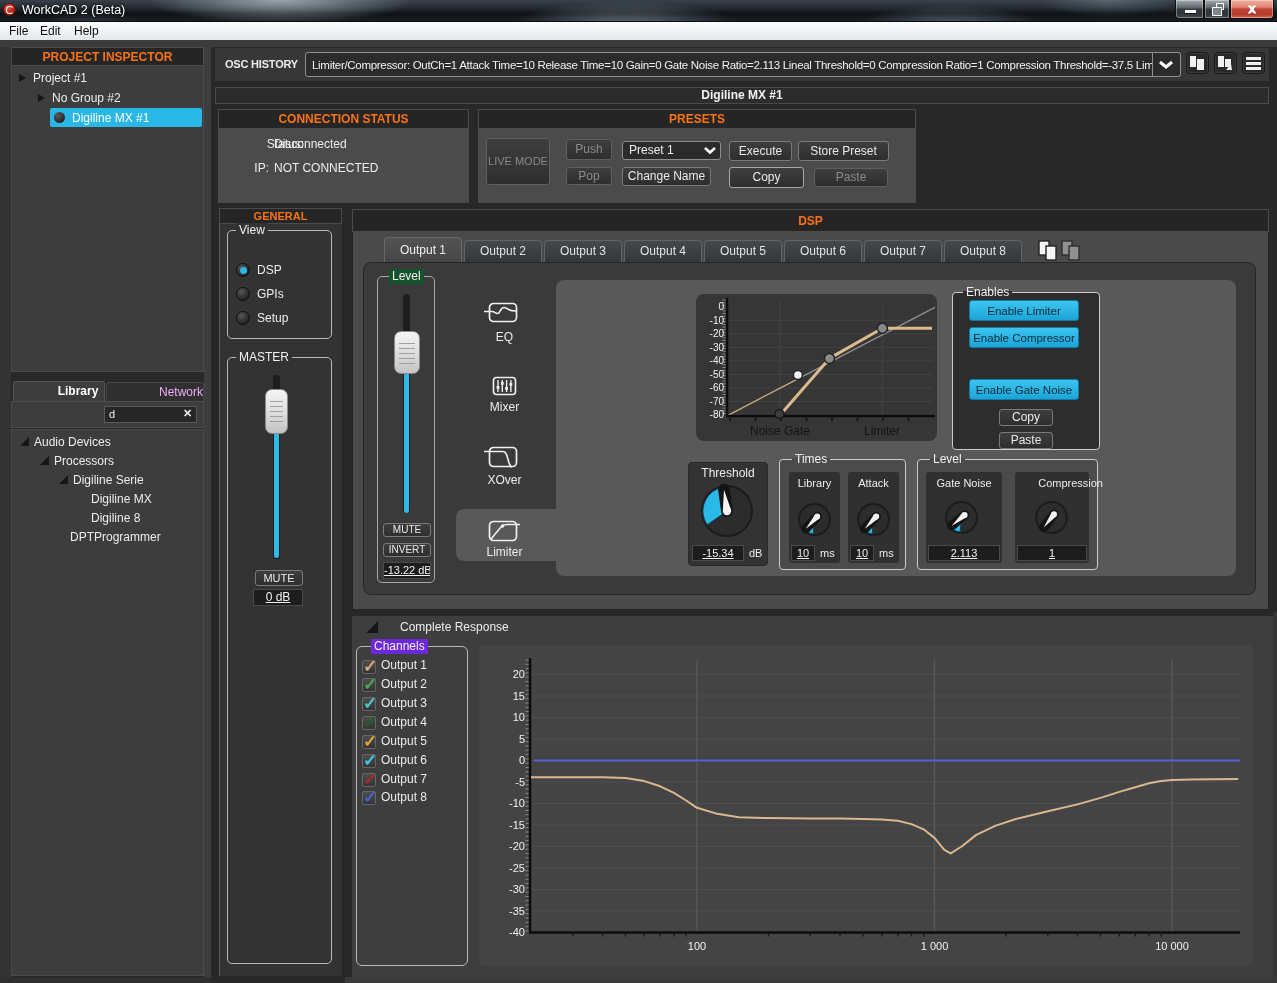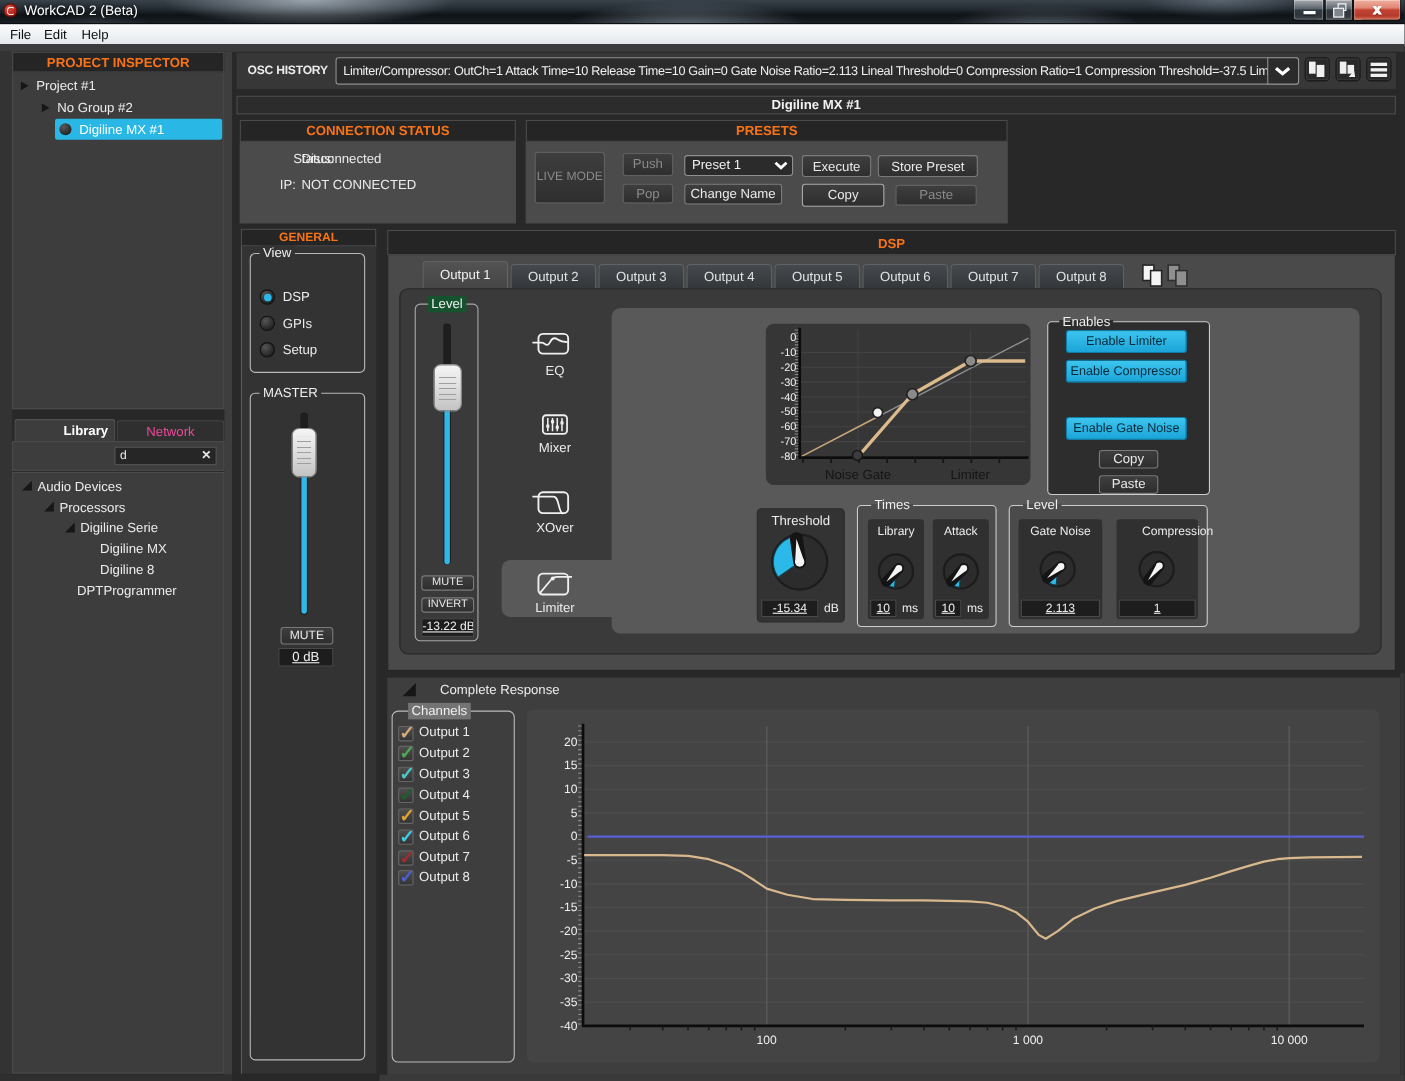--- a/index.html
+++ b/index.html
@@ -77,21 +77,21 @@
 <div class="panelbody" style="left:11px; top:66px; width:193px; height:306px;"></div>
 <div class="tri-r" style="left:19px; top:74px;"></div>
 <div class="trow" style="left:33px; top:71px;">Project #1</div>
 <div class="tri-r" style="left:38px; top:94px;"></div>
 <div class="trow" style="left:52px; top:91px;">No Group #2</div>
 <div class="abs" style="left:50px; top:108px; width:152px; height:19px; background:#29b7e6; border-radius:2px;"></div>
 <div class="abs" style="left:54px; top:112px; width:11px; height:11px; border-radius:50%; background:radial-gradient(circle at 35% 30%, #5a5a5a, #262626 70%);"></div>
 <div class="trow" style="left:72px; top:111px; color:#fff;">Digiline MX #1</div>
 
 <div class="abs" style="left:13px; top:381px; width:92px; height:20px; background:#3d3d3d; border:1px solid #555; border-bottom:none; border-radius:3px 3px 0 0; color:#fff; font-weight:bold; font-size:12px; text-align:center; line-height:19px;padding-left:38px;">Library</div>
-<div class="abs" style="left:106px; top:382px; width:98px; height:31px; background:#2f2f2f; border:1px solid #484848; border-bottom:none; border-radius:3px 3px 0 0; color:#ec4899; font-size:12px; text-align:center; line-height:18px;">Network</div>
+<div class="abs" style="left:106px; top:382px; width:98px; height:31px; background:#2f2f2f; border:1px solid #484848; border-bottom:none; border-radius:3px 3px 0 0; color:#f0abfc; font-size:12px; text-align:right; line-height:18px;">Network</div>
 <div class="abs" style="left:11px; top:401px; width:193px; height:27px; background:#3d3d3d; border:1px solid #4b4b4b;"></div>
 <div class="abs" style="left:104px; top:406px; width:93px; height:17px; background:#262626; border:1px solid #5a5a5a;"></div>
 <div class="trow" style="left:109px; top:408px; font-size:11px;">d</div>
 <div class="abs" style="left:183px; top:407px; color:#e8e8e8; font-size:11px; font-weight:bold;">✕</div>
 <div class="panelbody" style="left:11px; top:429px; width:193px; height:547px; border-top:1px solid #4b4b4b;"></div>
 <div class="tri-e" style="left:20px; top:437px;"></div>
 <div class="trow" style="left:34px; top:435px;">Audio Devices</div>
 <div class="tri-e" style="left:40px; top:456px;"></div>
 <div class="trow" style="left:54px; top:454px;">Processors</div>
 <div class="tri-e" style="left:59px; top:475px;"></div>
@@ -384,21 +384,21 @@
     <polygon points="24.3,18.2 19.6,14.5 11.7,29.5" fill="#f4f4f4"></polygon>
     <circle cx="22.0" cy="16.3" r="3.0" fill="#f4f4f4"></circle>
   </svg>
 <div class="val" style="left:928px; top:545px; width:72px; height:16px; font-size:11px; line-height:14px;">2.113</div>
 <div class="val" style="left:1017px; top:545px; width:70px; height:16px; font-size:11px; line-height:14px;">1</div>
 
 <div class="abs" style="left:352px; top:616px; width:921px; height:361px; background:#3e3e3e;"></div>
 <div class="tri-e" style="left:366px; top:621px; border-left-width:12px; border-bottom-width:12px;"></div>
 <div class="trow" style="left:400px; top:620px;">Complete Response</div>
 <div class="fset" style="left:356px; top:646px; width:112px; height:320px; border-radius:6px;">
-    <b style="left:14px; background:#737373;text-align:right;">Channels</b>
+    <b style="left:14px; background:#6d28d9;text-align:right;">Channels</b>
   </div>
 <div class="abs" style="left:362px; top:660px; width:14px; height:14px; background:linear-gradient(#4e4e4e,#343434); border:1px solid #666; border-radius:2px;"></div>
 <div class="abs" style="left:362px; top:656px; width:16px; height:17px; color:#d8a878; font-size:17px; font-weight:bold; text-align:center;">✓</div>
 <div class="trow" style="left:381px; top:658px;">Output 1</div>
 <div class="abs" style="left:362px; top:678px; width:14px; height:14px; background:linear-gradient(#4e4e4e,#343434); border:1px solid #666; border-radius:2px;"></div>
 <div class="abs" style="left:362px; top:674px; width:16px; height:17px; color:#4da952; font-size:17px; font-weight:bold; text-align:center;">✓</div>
 <div class="trow" style="left:381px; top:677px;">Output 2</div>
 <div class="abs" style="left:362px; top:697px; width:14px; height:14px; background:linear-gradient(#4e4e4e,#343434); border:1px solid #666; border-radius:2px;"></div>
 <div class="abs" style="left:362px; top:693px; width:16px; height:17px; color:#4fc6c9; font-size:17px; font-weight:bold; text-align:center;">✓</div>
 <div class="trow" style="left:381px; top:696px;">Output 3</div>

